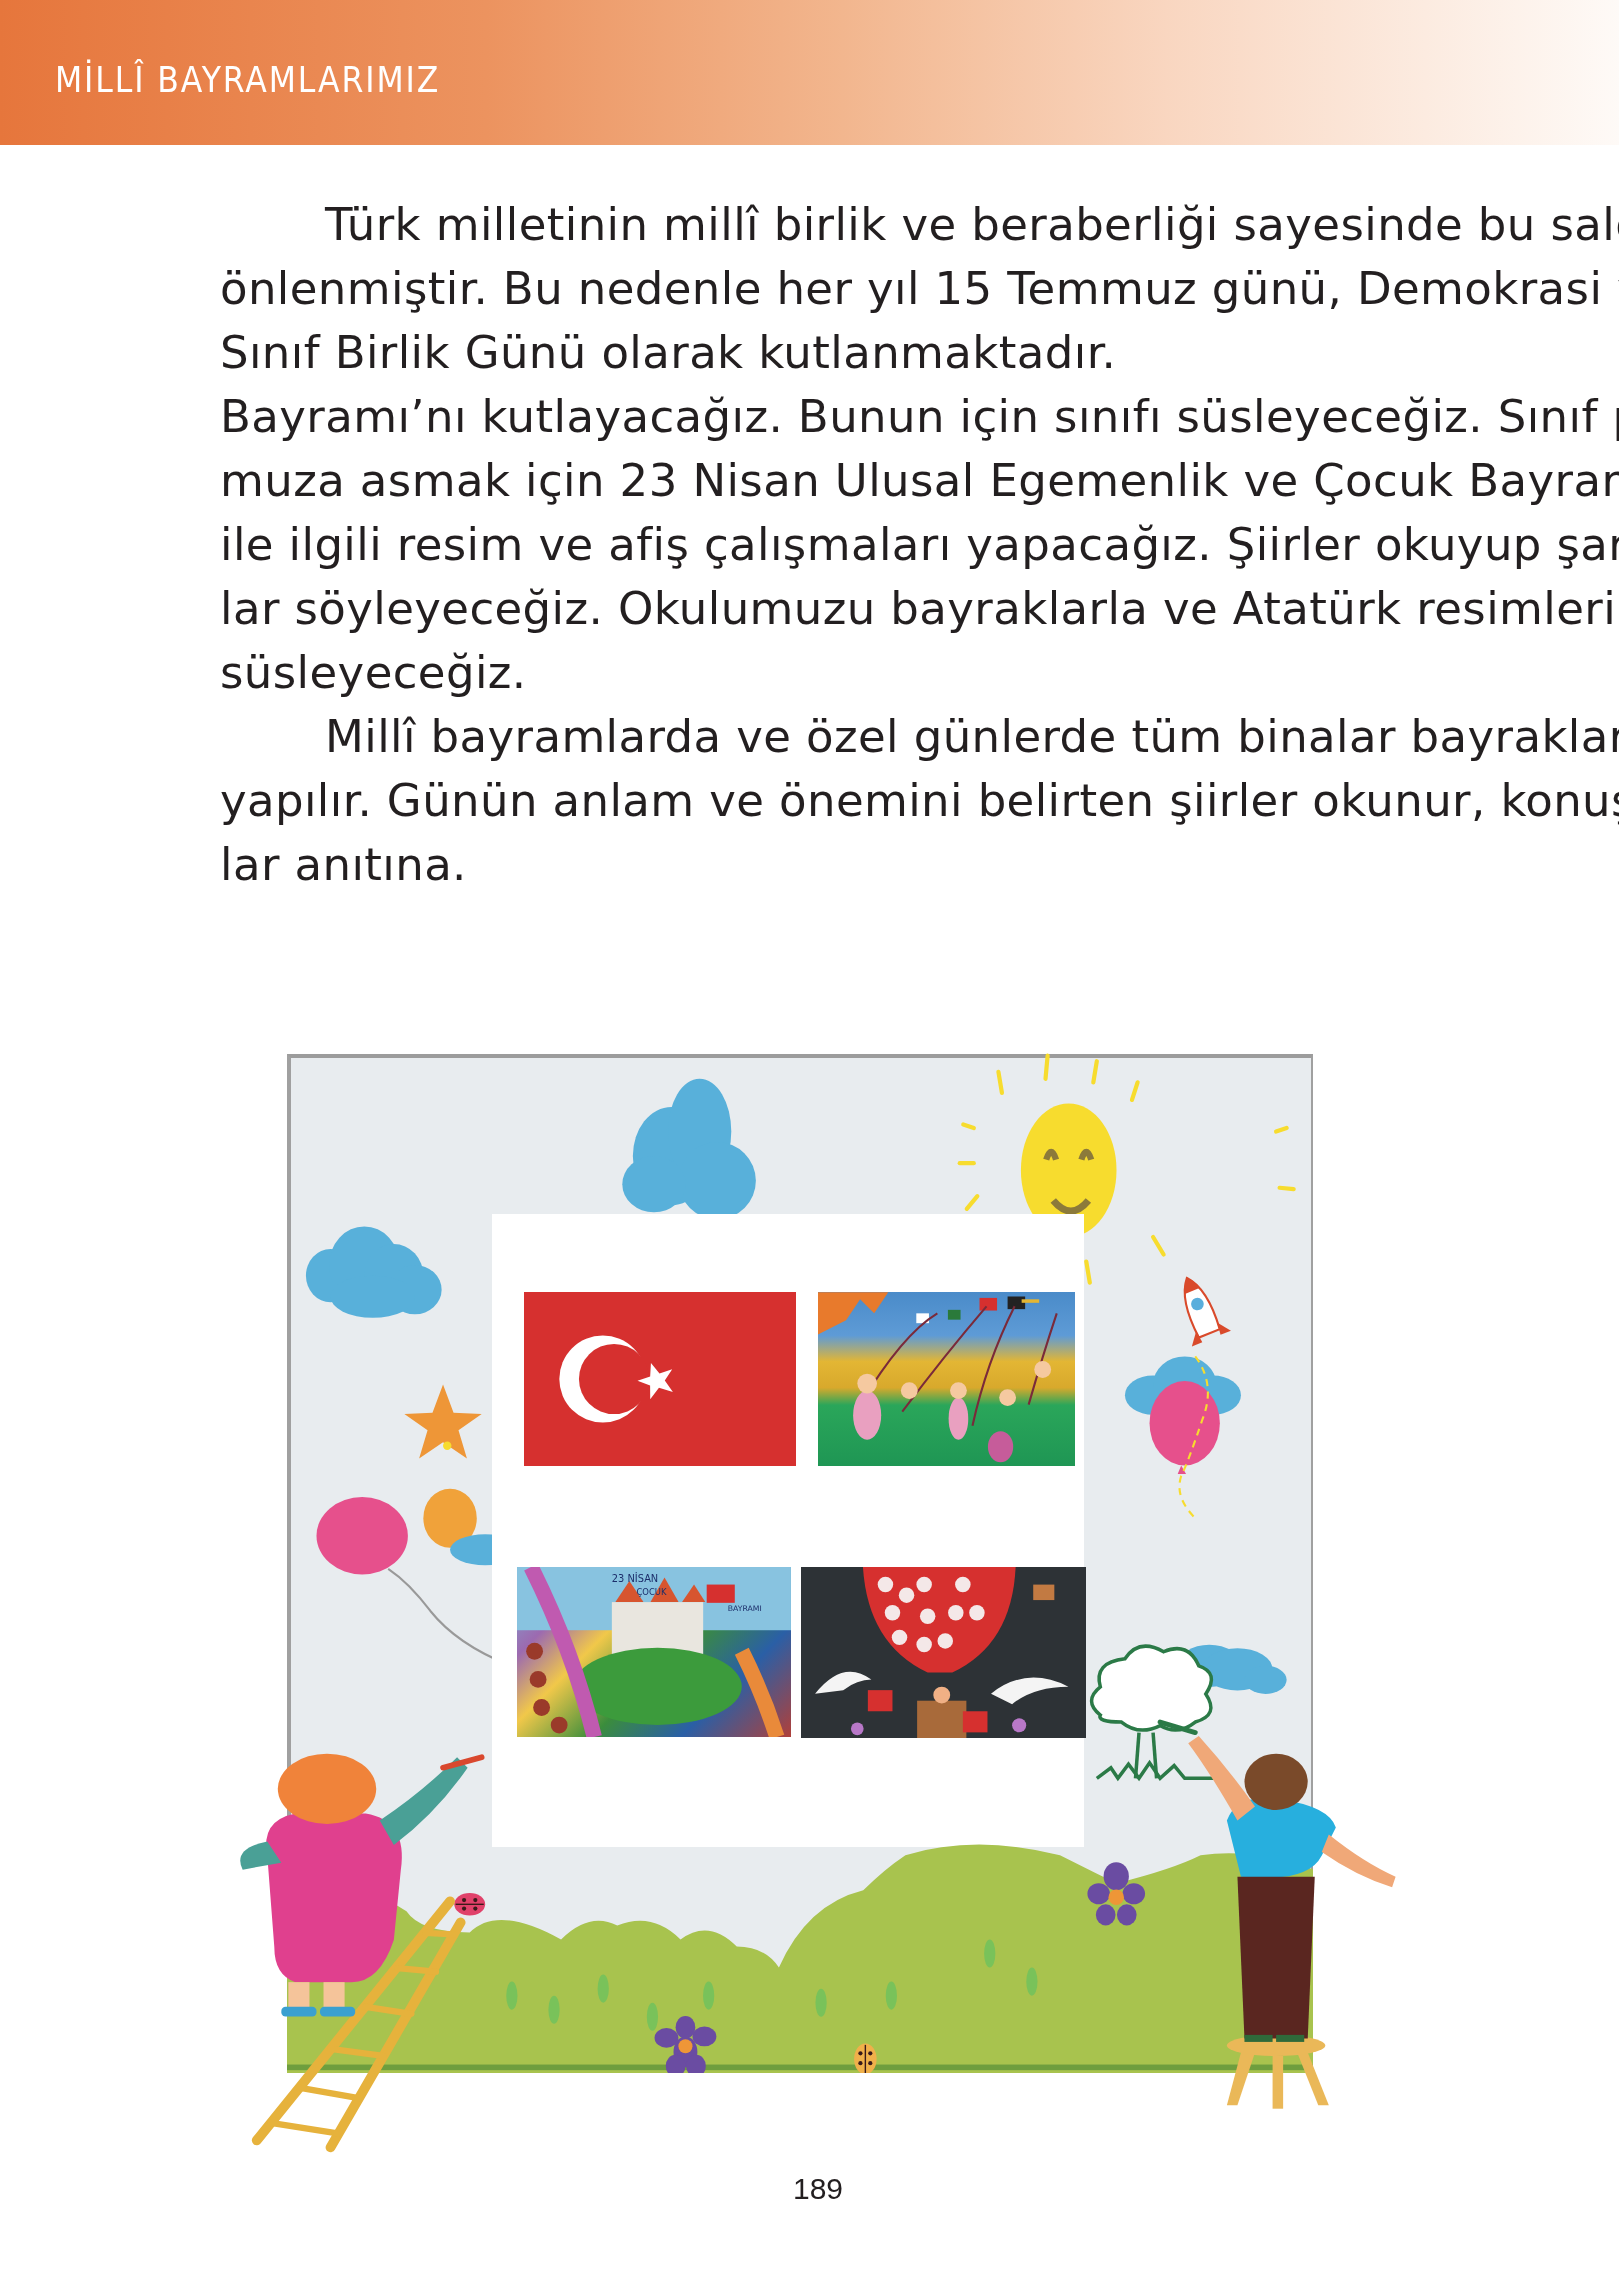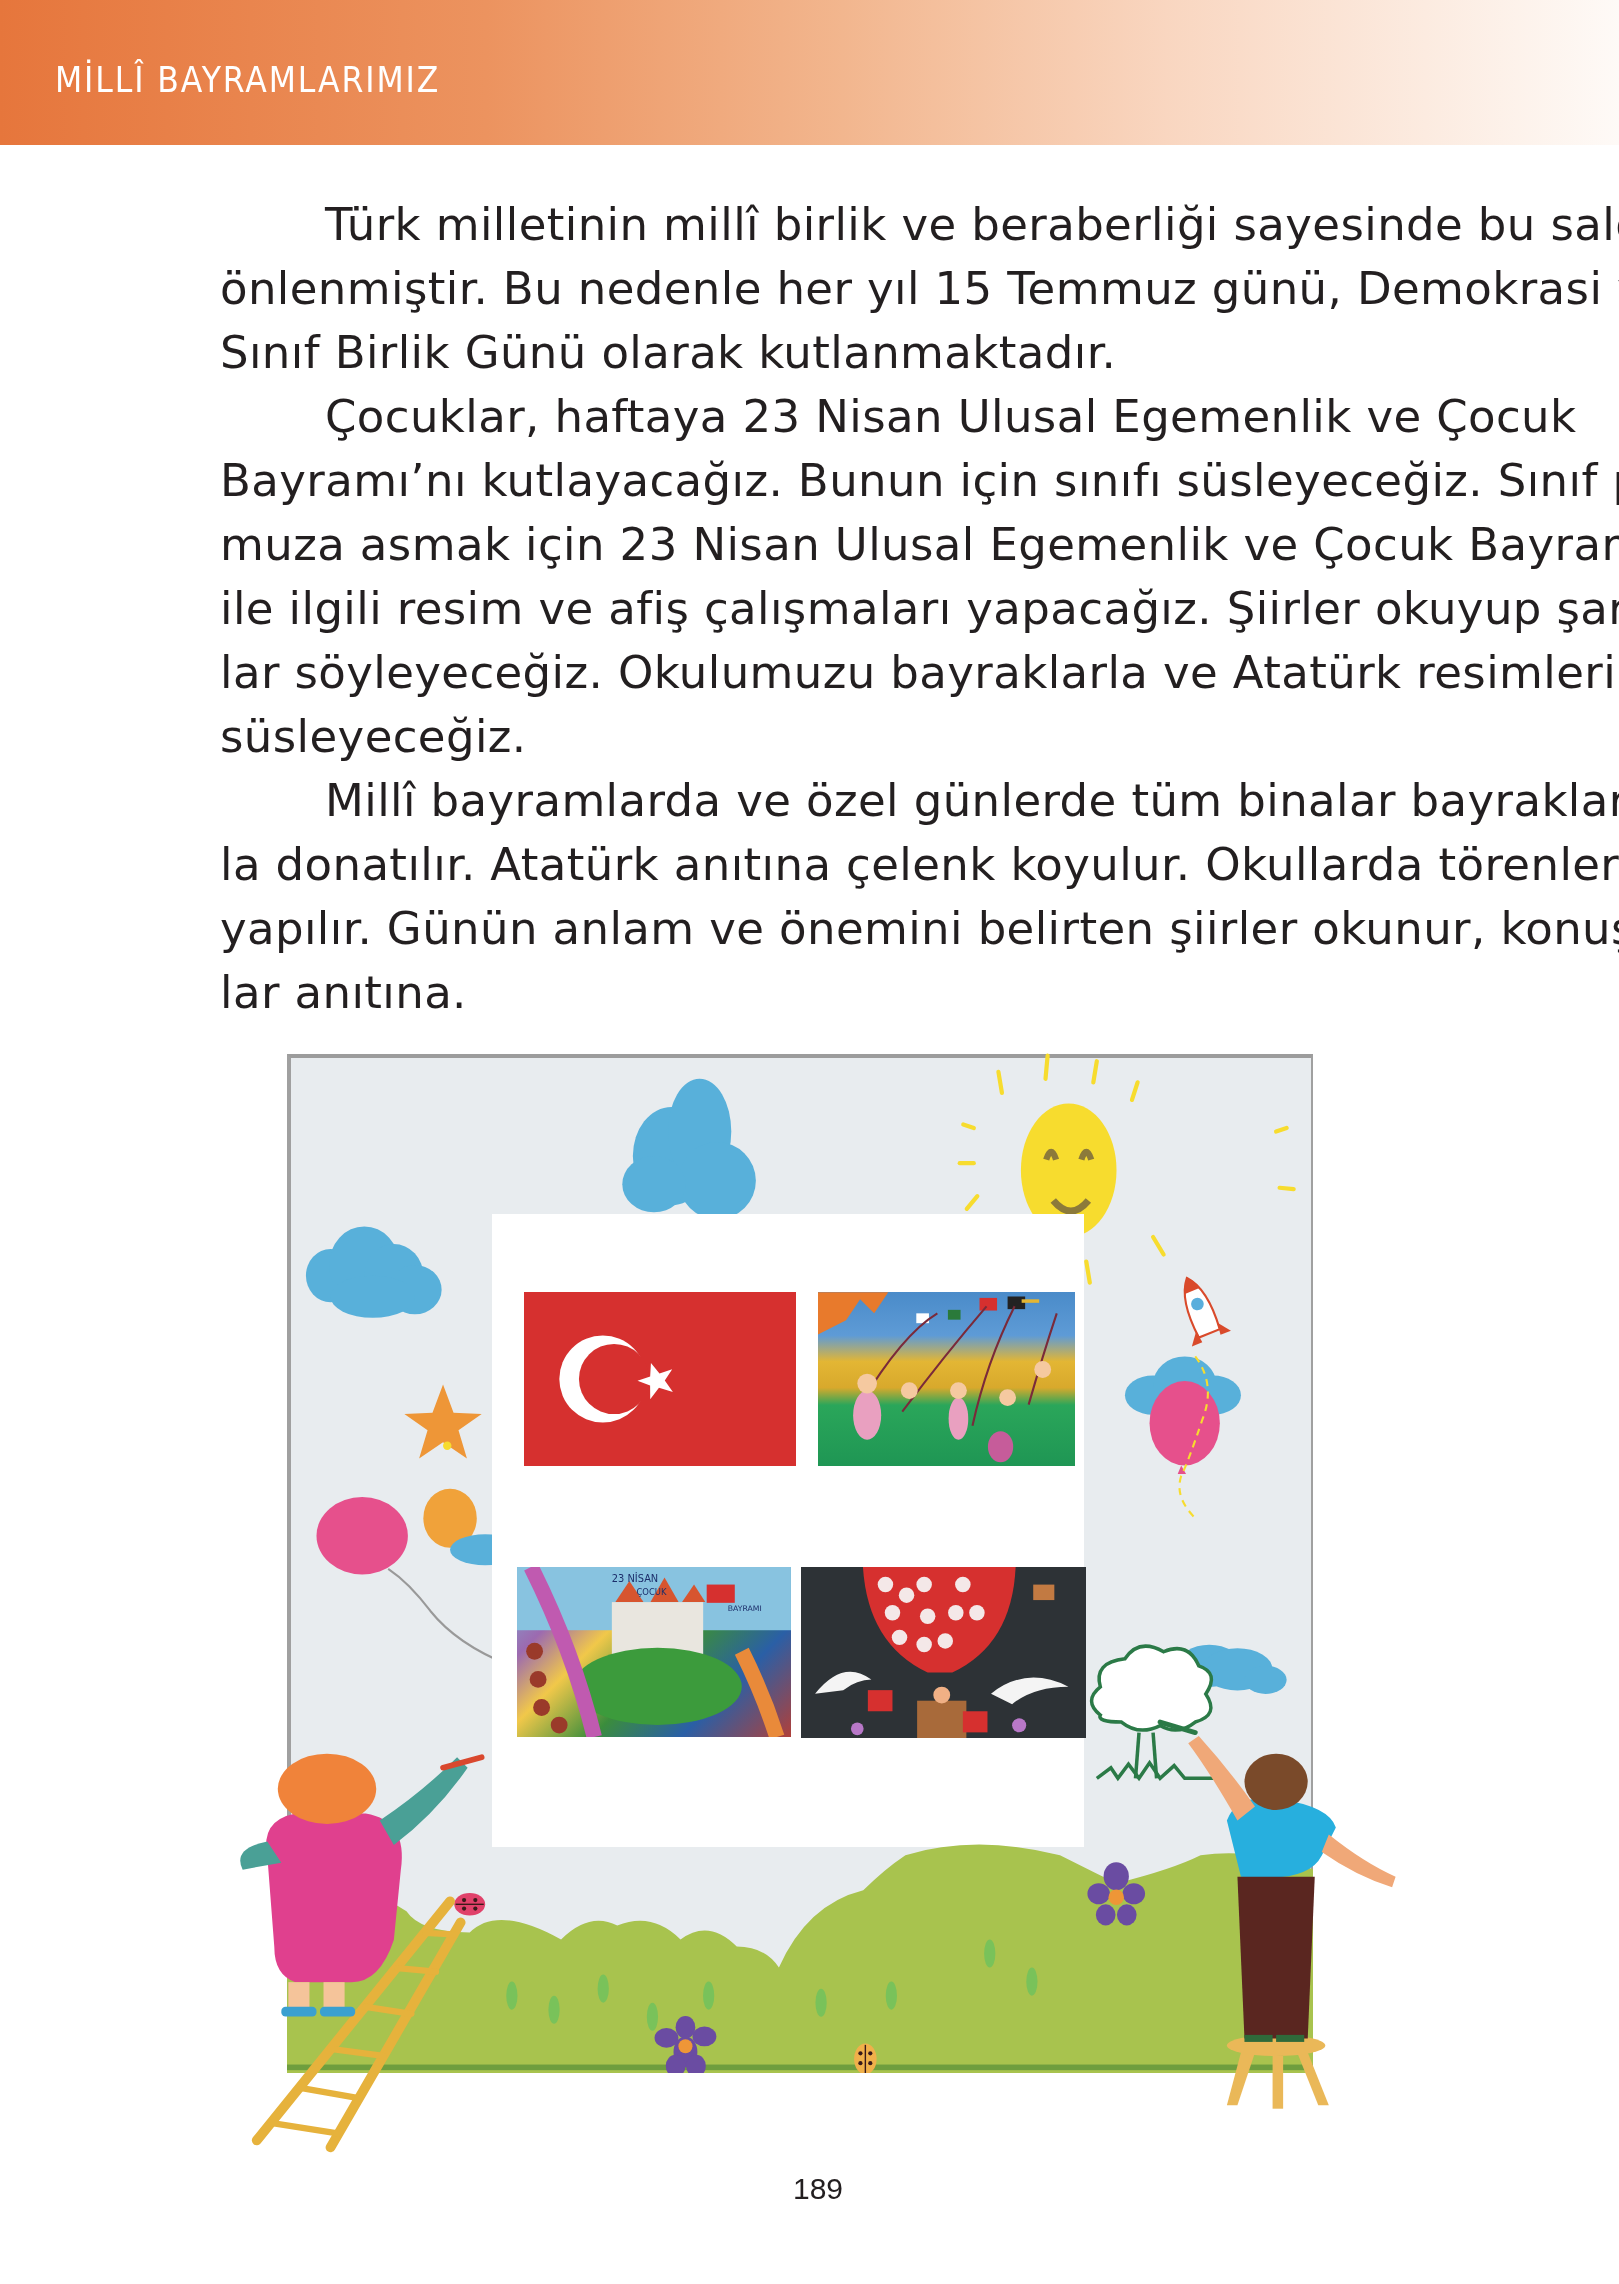--- a/index.html
+++ b/index.html
@@ -34,30 +34,28 @@
   <div class="header-title">MİLLÎ BAYRAMLARIMIZ</div>
 </div>
 
 <div class="body-text">
   <div class="para">
     <span class="line indent">Türk milletinin millî birlik ve beraberliği sayesinde bu saldırı</span>
     <span class="line">önlenmiştir. Bu nedenle her yıl 15 Temmuz günü, Demokrasi ve</span>
     <span class="line last">Sınıf Birlik Günü olarak kutlanmaktadır.</span>
   </div>
   <div class="para">
-    <span class="line indent">Çocuklar, haftaya 23 Nisan Ulusal Egemenlik ve Çocuk</span>
     <span class="line">Bayramı’nı kutlayacağız. Bunun için sınıfı süsleyeceğiz. Sınıf pano-</span>
     <span class="line">muza asmak için 23 Nisan Ulusal Egemenlik ve Çocuk Bayramı</span>
     <span class="line">ile ilgili resim ve afiş çalışmaları yapacağız. Şiirler okuyup şarkı-</span>
     <span class="line">lar söyleyeceğiz. Okulumuzu bayraklarla ve Atatürk resimleri ile</span>
     <span class="line last">süsleyeceğiz.</span>
   </div>
   <div class="para">
     <span class="line indent">Millî bayramlarda ve özel günlerde tüm binalar bayraklar-</span>
-    <span class="line">la donatılır. Atatürk anıtına çelenk koyulur. Okullarda törenler</span>
     <span class="line">yapılır. Günün anlam ve önemini belirten şiirler okunur, konuşma-</span>
     <span class="line last">lar anıtına.</span>
   </div>
 </div>
 
 <div class="illus">
   <div class="wall"></div>
 
   <svg style="position:absolute;left:0;top:0" width="1620" height="1167" viewBox="0 0 2304 1660">
 

